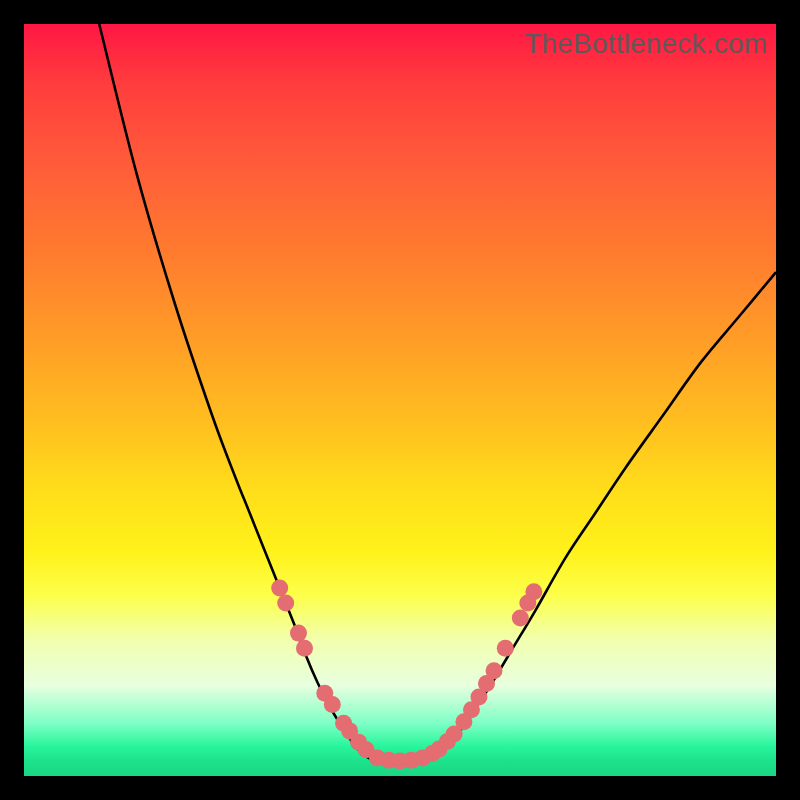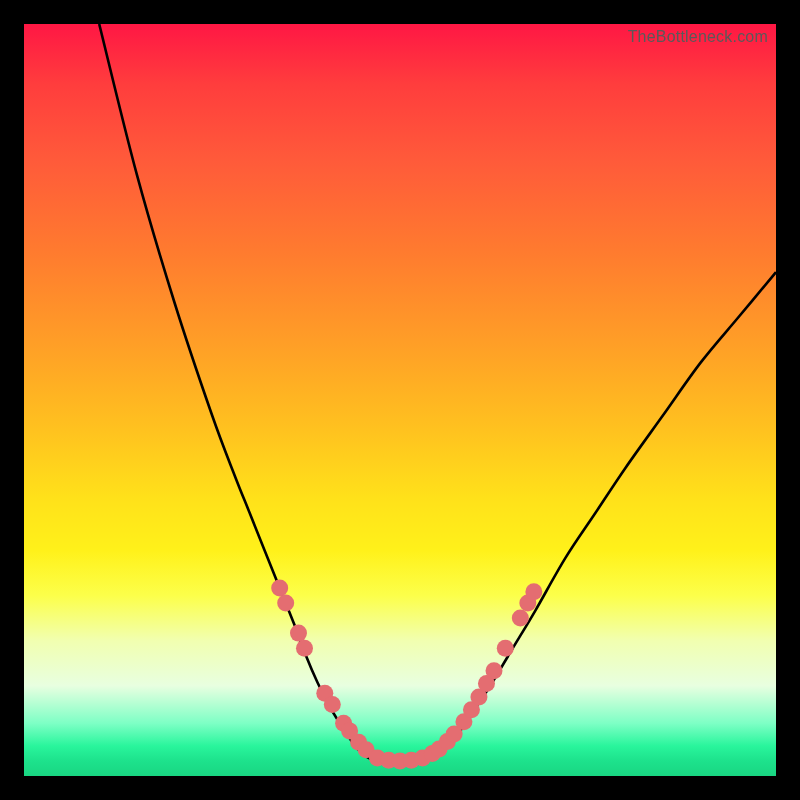--- a/index.html
+++ b/index.html
@@ -39,21 +39,21 @@
       #1de28c 98%,
       #19d682 100%
     );
     overflow: hidden;
   }
   .watermark {
     position: absolute;
     top: 4px;
     right: 8px;
     color: #5a5a5a;
-    font-size: 16px;
+    font-size: 28px;
     font-weight: 400;
     letter-spacing: 0.2px;
     pointer-events: none;
   }
   svg.curves {
     position: absolute;
     left: 0;
     top: 0;
     width: 752px;
     height: 752px;

